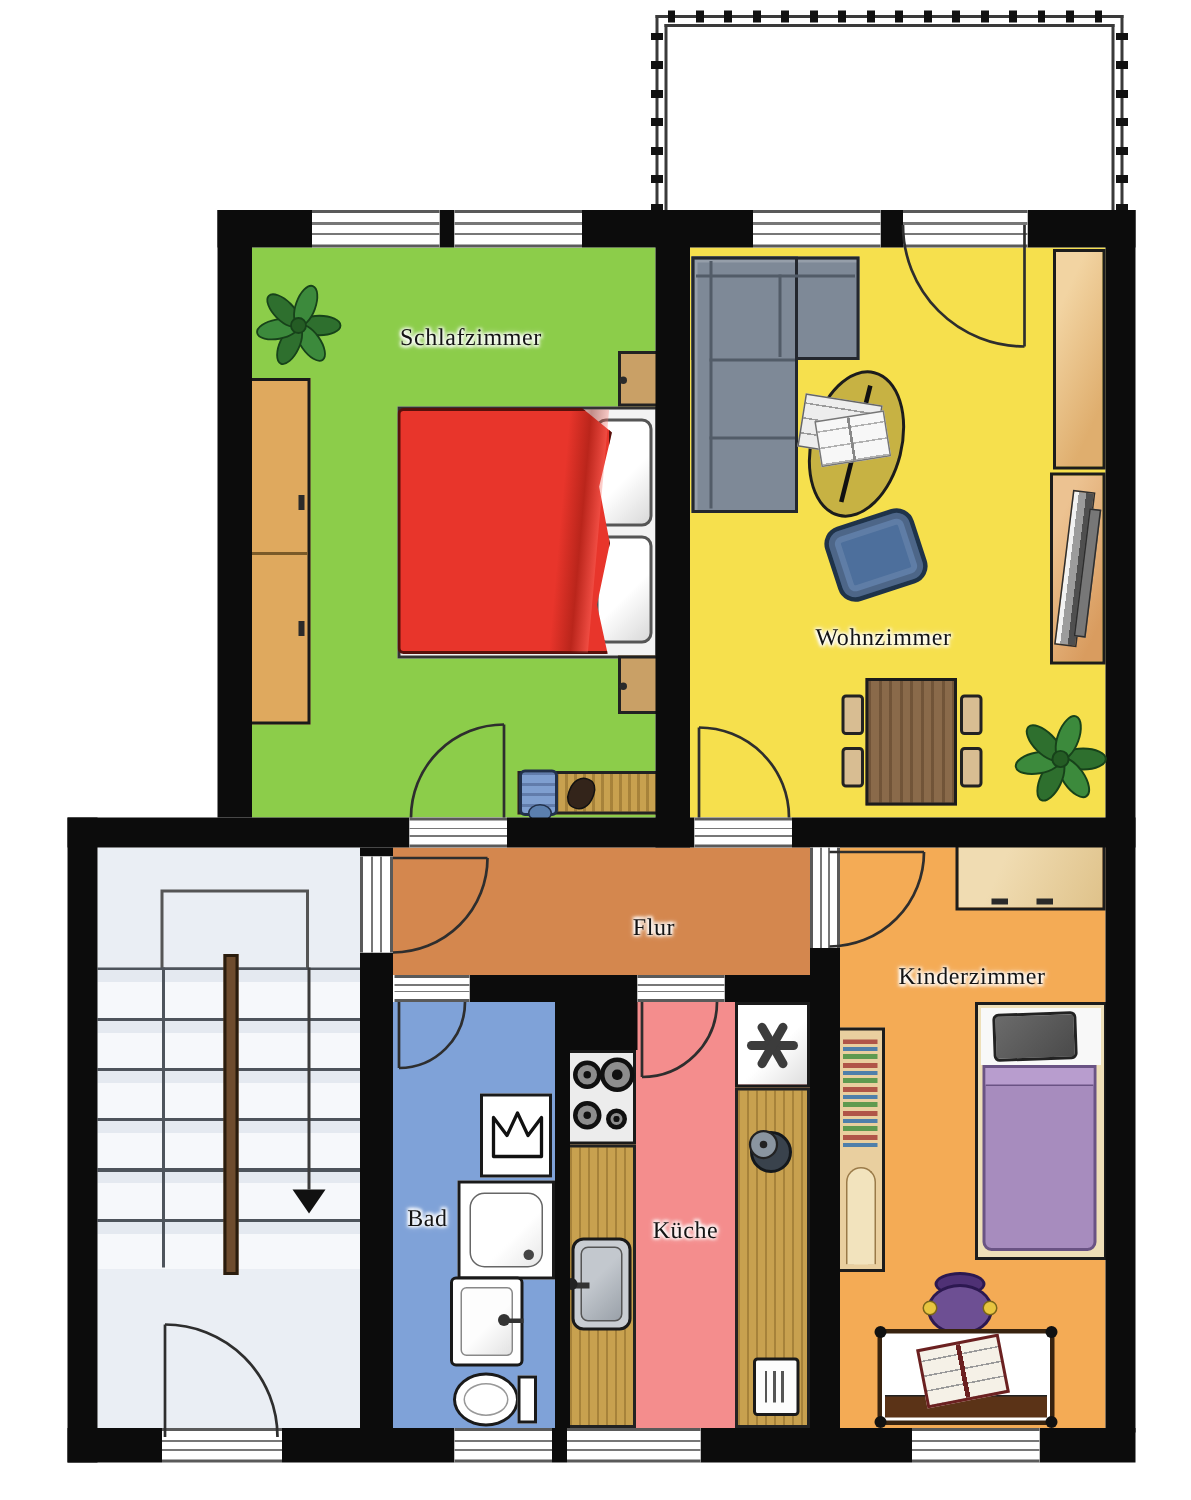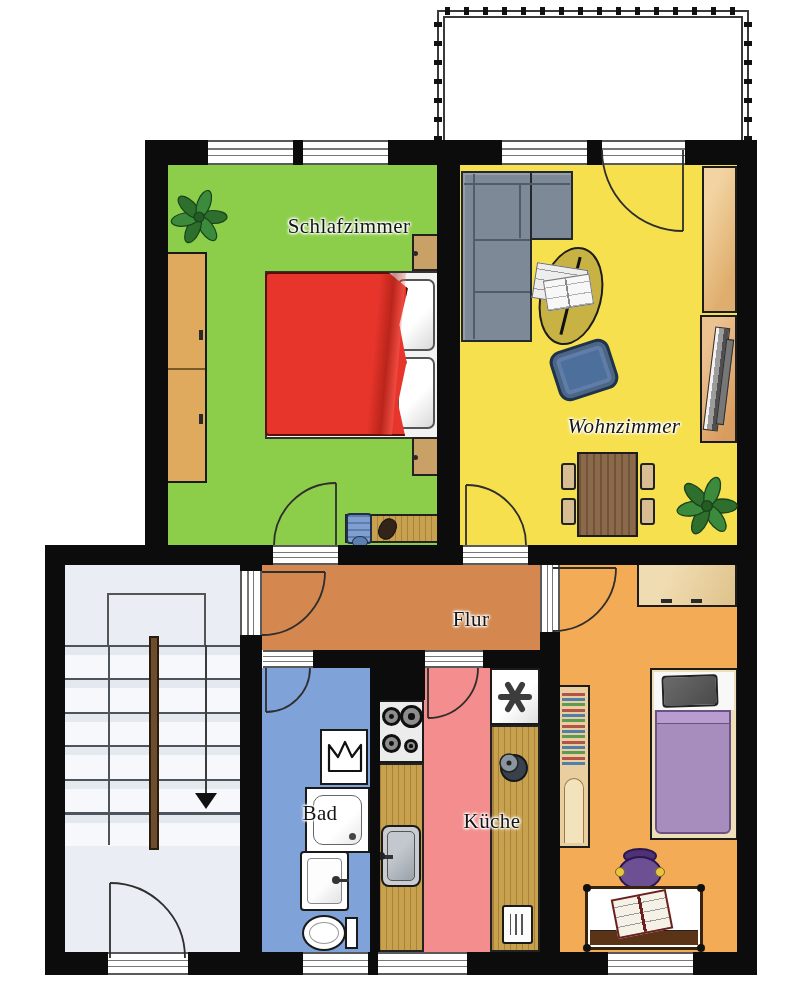--- a/index.html
+++ b/index.html
@@ -7,23 +7,23 @@
         font-family:"Liberation Serif","DejaVu Serif",serif;}
   .wall{position:absolute;background:var(--wall,#0c0c0c);z-index:3;}
   .floor{position:absolute;z-index:1;}
   .win-h{position:absolute;z-index:3;background-color:#fff;box-sizing:border-box;
          border-top:2px solid #5a5a5a;border-bottom:2px solid #5a5a5a;
          background-image:linear-gradient(to bottom,transparent 0 30%,#777 30% 37%,transparent 37% 62%,#777 62% 69%,transparent 69% 100%);}
   .win-v{position:absolute;z-index:3;background-color:#fff;box-sizing:border-box;
          border-left:2px solid #5a5a5a;border-right:2px solid #5a5a5a;
          background-image:linear-gradient(to right,transparent 0 30%,#777 30% 37%,transparent 37% 62%,#777 62% 69%,transparent 69% 100%);}
   .furn{position:absolute;z-index:2;box-sizing:border-box;}
-  .room-label{position:absolute;z-index:5;transform:translate(-50%,-50%);font-size:21px;color:#141414;
+  .room-label{position:absolute;z-index:5;transform:translate(-50%,-50%);font-size:16px;color:#141414;
               white-space:nowrap;letter-spacing:.4px;
-              text-shadow:-1px -1px 2px #fff,1px -1px 2px #fff,-1px 1px 2px #fff,1px 1px 2px #fff,0 0 5px #fff;margin-left:35px;}
+              text-shadow:-1px -1px 2px #fff,1px -1px 2px #fff,-1px 1px 2px #fff,1px 1px 2px #fff,0 0 5px #fff;}
   #overlay{position:absolute;left:0;top:0;z-index:4;pointer-events:none;}
   .balc{position:absolute;box-sizing:border-box;border:2px solid #3a3a3a;border-bottom:none;background:#fff;}
   .tickrow{position:absolute;z-index:2;}
   .burner{position:absolute;border-radius:50%;background:#8d8d8d;border:3px solid #101010;}
   .burner::after{content:'';position:absolute;inset:31%;background:#101010;border-radius:50%;}
   .seam{position:absolute;background:#525c68;}
   .chair{position:absolute;z-index:2;width:15px;height:27px;background:#d8bd92;border:2px solid #222;border-radius:3px;box-sizing:border-box;}
   .wood{background-color:#c8a14f;background-image:repeating-linear-gradient(90deg,rgba(90,60,10,.30) 0 1.5px,transparent 1.5px 6px);border:2px solid #222;}
   .handle{position:absolute;background:#2a2a2a;}
 </style>
@@ -219,24 +219,25 @@
     <div style="position:absolute;left:2px;right:2px;bottom:2px;height:14px;background:#5b3317;border-top:1px solid #222;"></div>
     <div style="position:absolute;left:-5px;top:-5px;width:8px;height:8px;background:#111;border-radius:50%;"></div>
     <div style="position:absolute;right:-5px;top:-5px;width:8px;height:8px;background:#111;border-radius:50%;"></div>
     <div style="position:absolute;left:-5px;bottom:-5px;width:8px;height:8px;background:#111;border-radius:50%;"></div>
     <div style="position:absolute;right:-5px;bottom:-5px;width:8px;height:8px;background:#111;border-radius:50%;"></div>
     <div style="position:absolute;left:26px;top:5px;width:56px;height:40px;transform:rotate(-11deg);background:#f5f1e7;border:2px solid #6b2020;box-sizing:border-box;
          background-image:linear-gradient(90deg,transparent 0 47%,#6b2020 47% 53%,transparent 53%),repeating-linear-gradient(to bottom,transparent 0 6px,#9a9a9a 6px 7px,transparent 7px 10px);"></div>
   </div>
 
   <span class="room-label" style="left:314px;top:226px;">Schlafzimmer</span>
-  <span class="room-label" style="left:589px;top:426px;font-style:italic;">Wohnzimmer</span>
+  <span class="room-label" style="left:589px;top:426px;">Wohnzimmer</span>
   <span class="room-label" style="left:436px;top:619px;">Flur</span>
   <span class="room-label" style="left:285px;top:813px;">Bad</span>
   <span class="room-label" style="left:457px;top:821px;">Küche</span>
+  <span class="room-label" style="left:648px;top:652px;">Kinderzimmer</span>
 
   <svg id="overlay" width="794" height="1000" viewBox="0 0 794 1000">
 
     <g stroke="#2e2e2e" stroke-width="1.8" fill="none">
       <g>
         <path d="M336,545 L336,483"></path>
           <path d="M336,483 A62,62 0 0 0 274,545"></path>
       </g>
       <g>
         <path d="M466,545 L466,485"></path>

